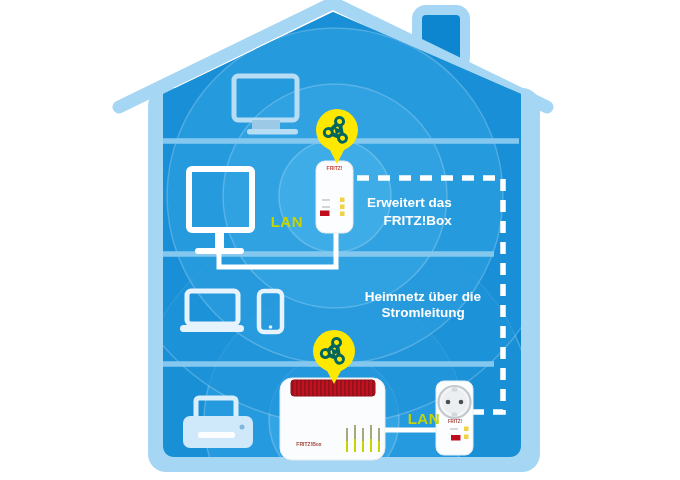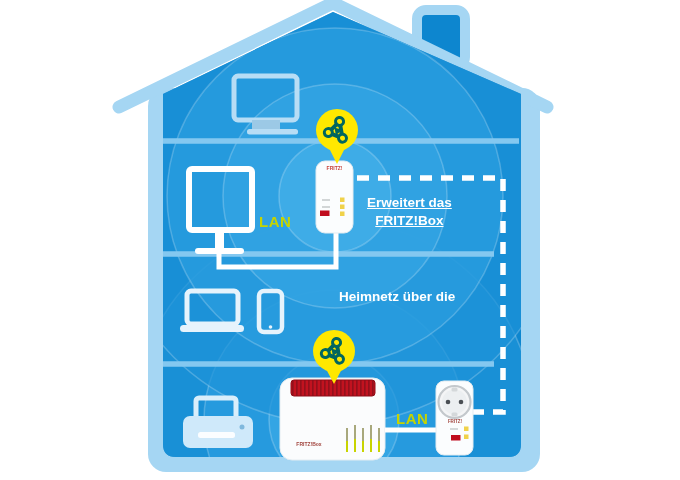--- a/index.html
+++ b/index.html
@@ -3,27 +3,27 @@
 <meta charset="utf-8">
 <style>
   html,body{margin:0;padding:0;background:#ffffff;}
   .stage{
     position:relative;width:680px;height:480px;overflow:hidden;
     background:#ffffff;
     font-family:"Liberation Sans", sans-serif;
   }
   .stage svg{position:absolute;left:0;top:0;}
   .label{position:absolute;font-weight:bold;color:#fff;}
-  .lan{color:var(--label_yellow);font-size:15px;text-align:left;letter-spacing:.5px;}
+  .lan{color:var(--label_yellow);font-size:15px;text-align:right;letter-spacing:.5px;}
   .lan-upper{left:259px;top:213px;width:44px;}
   .lan-lower{left:396px;top:410px;width:44px;}
   .note{font-size:13.5px;}
   .note div{white-space:nowrap;}
-  .note-repeater{left:367px;top:194px;line-height:18px;text-align:center;text-decoration:underline;}
-  .note-powerline{left:339px;top:289px;width:150px;line-height:16px;text-align:left;}
+  .note-repeater{left:367px;top:194px;line-height:18px;text-align:right;}
+  .note-powerline{left:348px;top:289px;width:150px;line-height:16px;text-align:center;}
   .logo{position:absolute;font-weight:bold;text-align:center;}
   .logo-repeater{left:316px;top:165px;width:37px;font-size:5px;color:#c8453c;}
   .logo-router{left:289px;top:441px;width:40px;font-size:5px;color:#a2463f;}
   .logo-adapter{left:437px;top:419px;width:36px;font-size:4.5px;color:#a2463f;}
 </style>
 </head>
 <body>
 
 <div class="stage">
 
@@ -181,19 +181,20 @@
 
   <div class="label lan lan-lower">LAN</div>
 
   <div class="label note note-repeater">
     <div>Erweitert das</div>
     <div>FRITZ!Box</div>
   </div>
 
   <div class="label note note-powerline">
     <div>Heimnetz über die</div>
+    <div>Stromleitung</div>
   </div>
 
   <div class="logo logo-repeater">FRITZ!</div>
   <div class="logo logo-router">FRITZ!Box</div>
   <div class="logo logo-adapter">FRITZ!</div>
 
 </div>
 
 </body></html>

